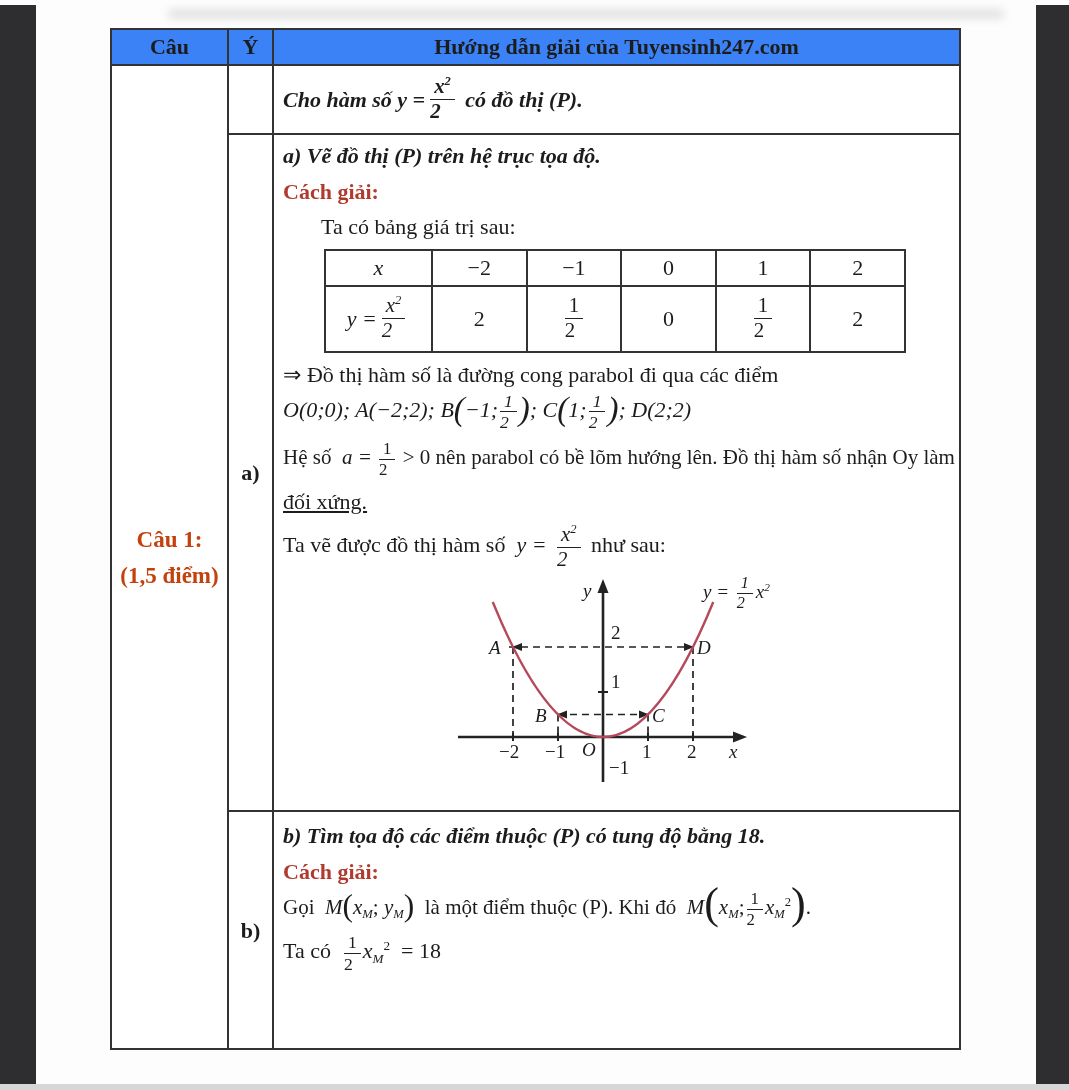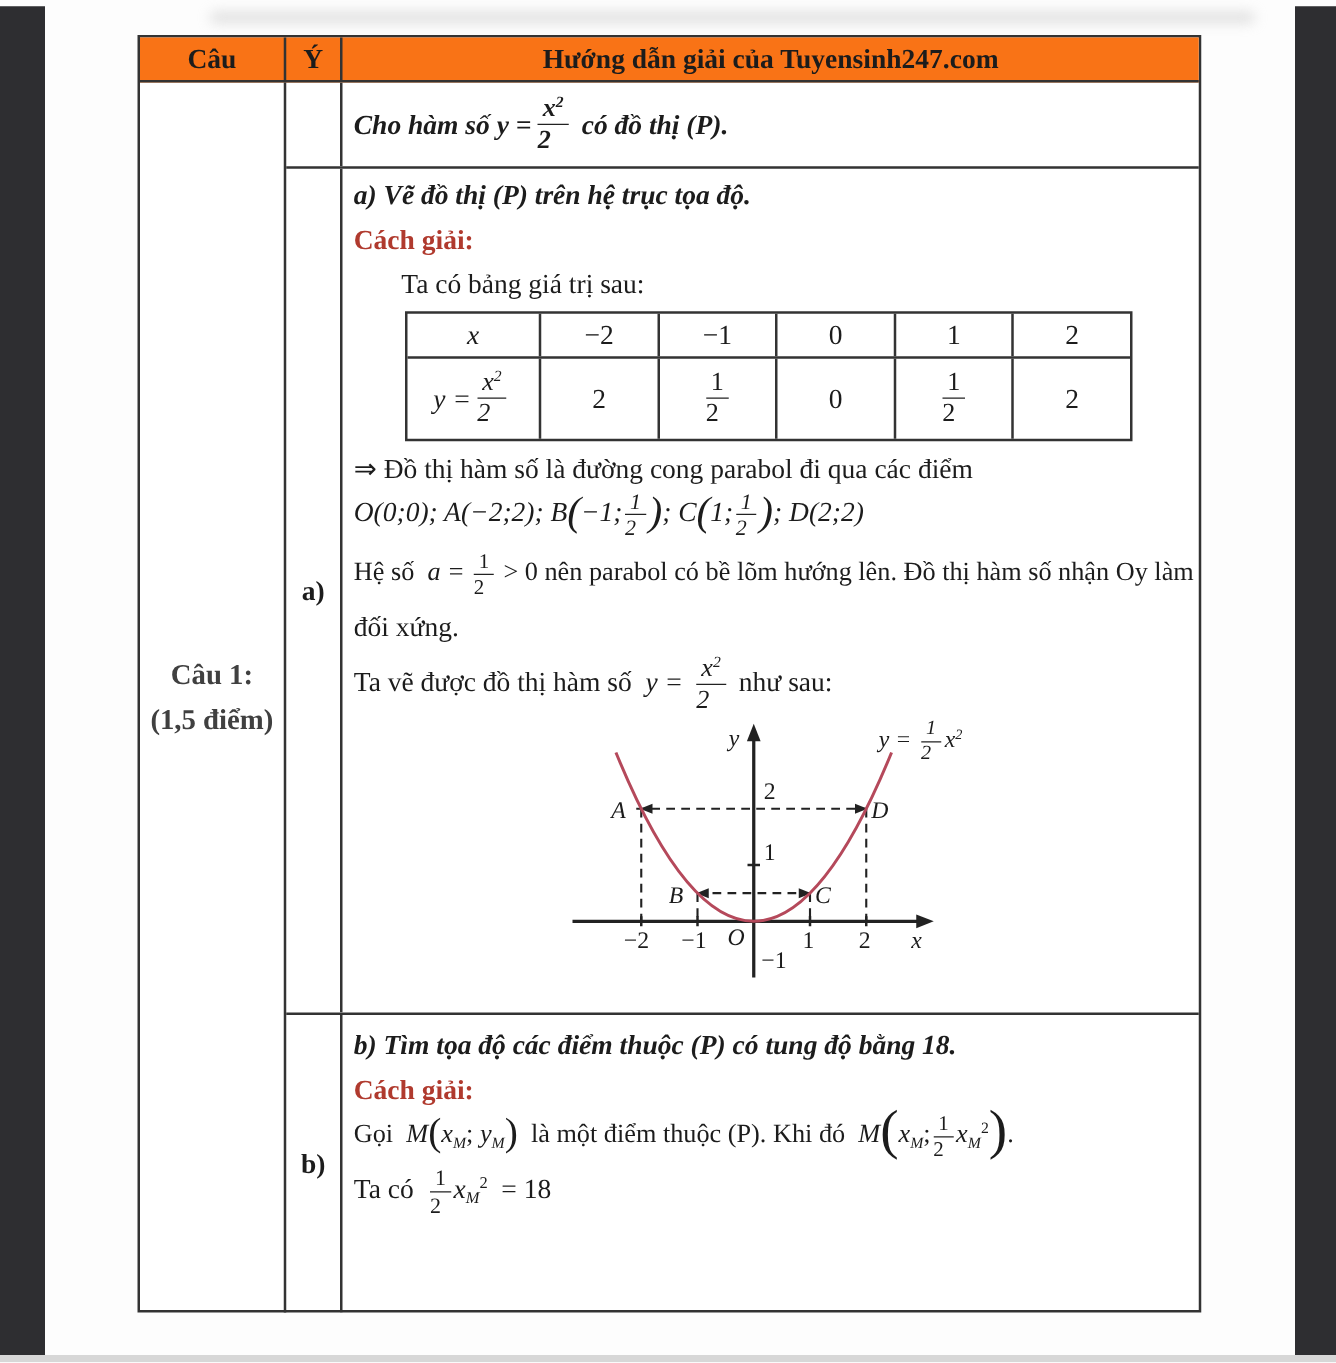--- a/index.html
+++ b/index.html
@@ -12,31 +12,31 @@
   .bar-right { right:0; width:33px; }
   .bottom-strip { position:absolute; left:0; bottom:0; width:100%; height:6px; background:#d7d7d7; }
   .smudge { position:absolute; left:168px; top:10px; width:836px; height:8px;
             background:#bfbfbf; opacity:.55; filter:blur(5px); border-radius:6px; }
 
   
   .doc-table {
     position:absolute; left:110px; top:28px; width:851px; height:1022px;
     border:2px solid #333; box-sizing:border-box; background:#fff;
   }
-  .thead { display:flex; height:36px; background:#f97316; border-bottom:2px solid #333; box-sizing:border-box; }
+  .thead { display:flex; height:36px; background:#3b82f6; border-bottom:2px solid #333; box-sizing:border-box; }
   .th { display:flex; align-items:center; justify-content:center; font-weight:bold; font-size:22px; box-sizing:border-box; }
   .th-cau   { width:117px; border-right:2px solid #333; }
   .th-y     { width:45px;  border-right:2px solid #333; }
   .th-guide { flex:1; }
 
   .tbody { display:flex; height:984px; box-sizing:border-box; }
   .cau-col {
     width:117px; border-right:2px solid #333; box-sizing:border-box;
     display:flex; flex-direction:column; align-items:center; justify-content:center;
-    gap:10px; color:#404040; font-weight:bold; font-size:23px;
+    gap:10px; color:#c2410c; font-weight:bold; font-size:23px;
   }
   .rows { flex:1; display:flex; flex-direction:column; min-width:0; }
   .row  { display:flex; box-sizing:border-box; overflow:hidden; }
   .row-intro { height:69px;  border-bottom:2px solid #333; }
   .row-a     { height:677px; border-bottom:2px solid #333; }
   .row-b     { flex:1; }
   .ycell {
     width:45px; border-right:2px solid #333; box-sizing:border-box;
     display:flex; align-items:center; justify-content:center;
     font-weight:bold; font-size:22px;
@@ -59,21 +59,21 @@
   .bigp   { font-size:2.1em; font-weight:300; line-height:0; vertical-align:-0.1em; display:inline-block; }
   .medp   { font-size:1.5em; font-weight:300; line-height:0; vertical-align:-0.08em; display:inline-block; }
 
   
   .a-title { margin-top:2px; }
   .cach    { margin-top:8px; }
   .bang    { margin-top:8px;margin-left:38px; }
   .arrowln { margin-top:8px; }
   .pointsln{ margin-top:4px; font-style:italic; }
   .hesoln  { margin-top:8px; font-size:21px; }
-  .doixung { margin-top:10px; }
+  .doixung { margin-top:10px;text-decoration:underline; }
   .veln    { margin-top:8px; }
 
   
   .vtable { margin:8px 0 0 41px; width:582px; border:2px solid #333; box-sizing:border-box; }
   .vt-row { display:flex; }
   .vt-row1 { height:36px; border-bottom:2px solid #333; box-sizing:border-box; }
   .vt-row2 { height:64px; }
   .vt-cell { display:flex; align-items:center; justify-content:center; border-right:2px solid #333;
              box-sizing:border-box; font-size:22px; flex:1; }
   .vt-c1 { flex:0 0 107px; }

